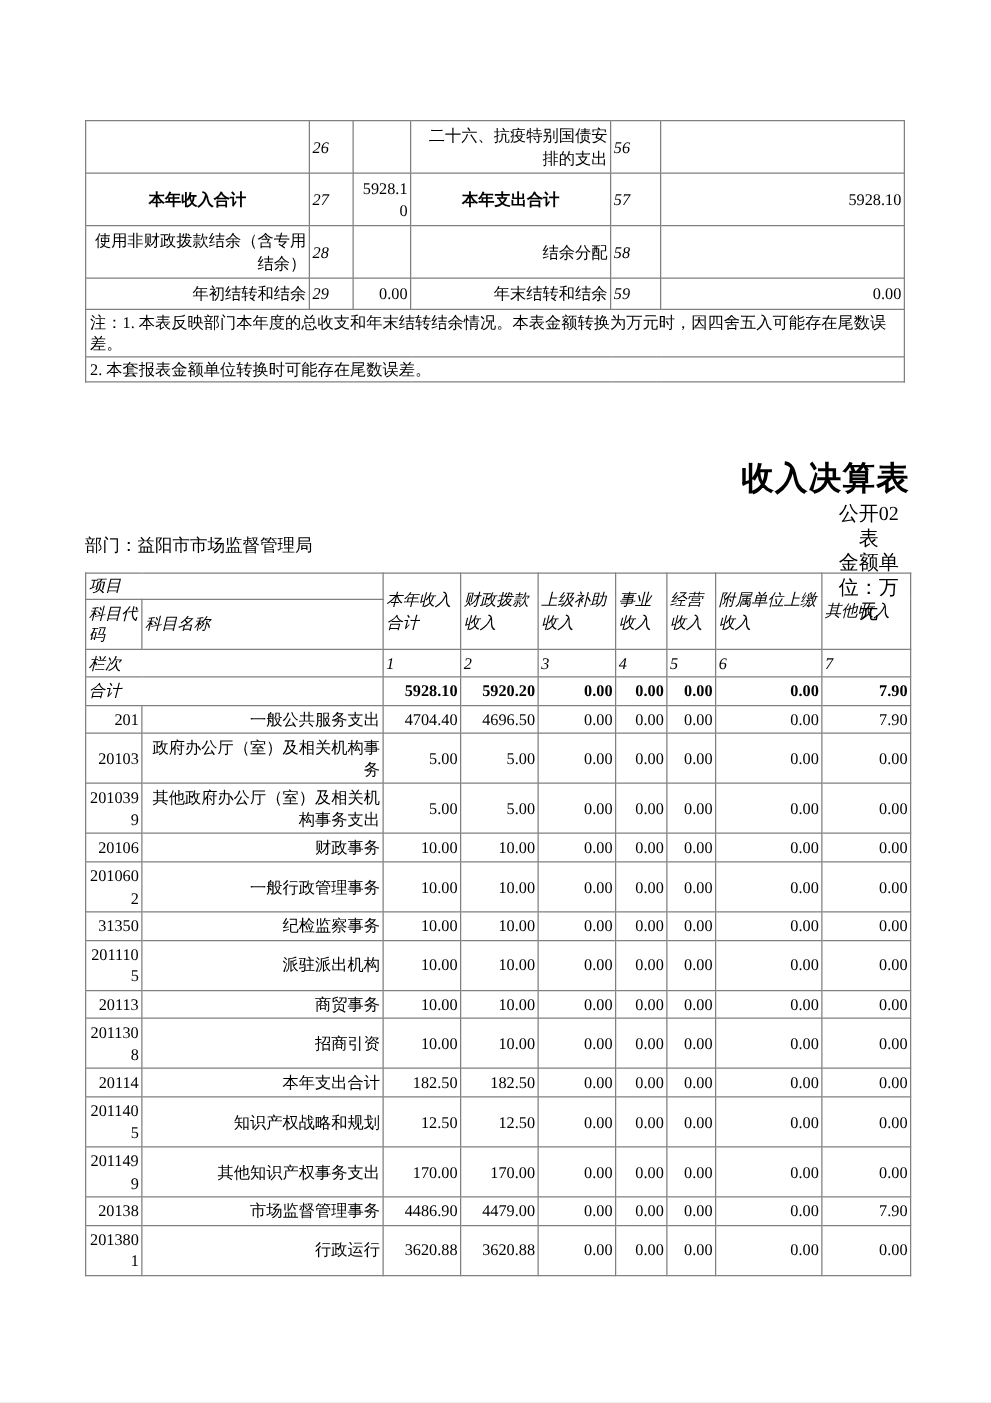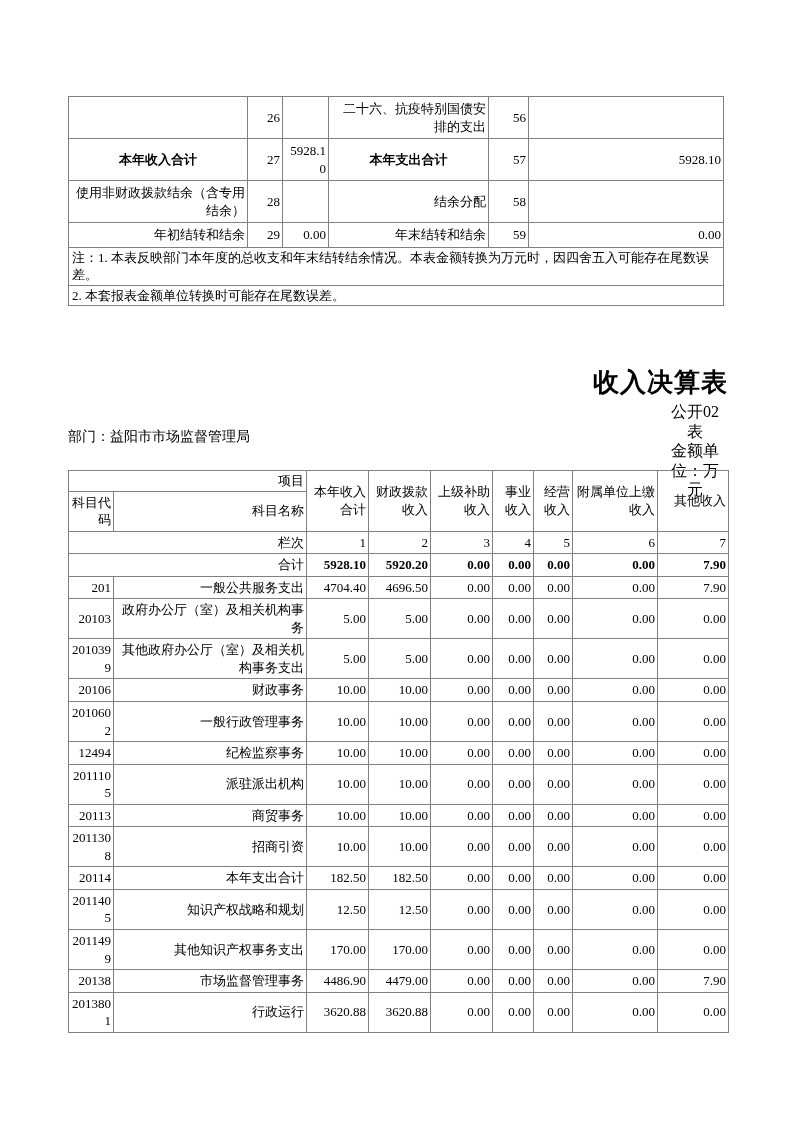--- a/index.html
+++ b/index.html
@@ -17,21 +17,21 @@
   td {
     border:1px solid #808080;
     font-size:13px;
     line-height:1.35;
     vertical-align:middle;
     padding:2px 2px;
     overflow:hidden;
     word-break:normal;
     overflow-wrap:break-word;
   }
-  .ctr { text-align:right; }
+  .ctr { text-align:left;font-style:italic; }
   .num { text-align:right; font-variant-numeric:tabular-nums; }
   .lft { text-align:right; }
   .code { word-break:break-all;margin-left:12px; }
 
   
   .t-carry { position:absolute; left:68px; top:96px; width:655px; }
   .t-carry td { padding:3px 2px; }
   .t-carry td.note { padding:1px 3px; text-align:left; }
   tr.strong td.lbl { font-weight:bold; text-align:center; }
 
@@ -42,21 +42,21 @@
     letter-spacing:1px;
   }
   .meta-block {
     position:absolute; left:666px; top:402px; width:58px;
     font-size:16px; line-height:1.22; text-align:center;
     line-break:anywhere;
   }
   .dept-line { position:absolute; left:68px; top:428px; font-size:14px; }
 
   
-  .t-income { position:absolute; left:68px; top:470px; width:660px; }
+  .t-income { position:absolute; left:68px; top:458px; width:660px; }
   .t-income td.hdr-top { padding:1px 2px; }
   .t-income td.bold-val { font-weight:bold; }
 </style>
 </head>
 <body>
 
 <div class="page">
 
   <table class="t-carry">
     <colgroup>
@@ -231,21 +231,21 @@
           <td class="num">10.00</td>
           <td class="num">10.00</td>
           <td class="num">0.00</td>
           <td class="num">0.00</td>
           <td class="num">0.00</td>
           <td class="num">0.00</td>
           <td class="num">0.00</td>
         </tr>
 
         <tr>
-          <td class="lft code">12494</td>
+          <td class="lft code">31350</td>
           <td class="lft">纪检监察事务</td>
           <td class="num">10.00</td>
           <td class="num">10.00</td>
           <td class="num">0.00</td>
           <td class="num">0.00</td>
           <td class="num">0.00</td>
           <td class="num">0.00</td>
           <td class="num">0.00</td>
         </tr>
 

